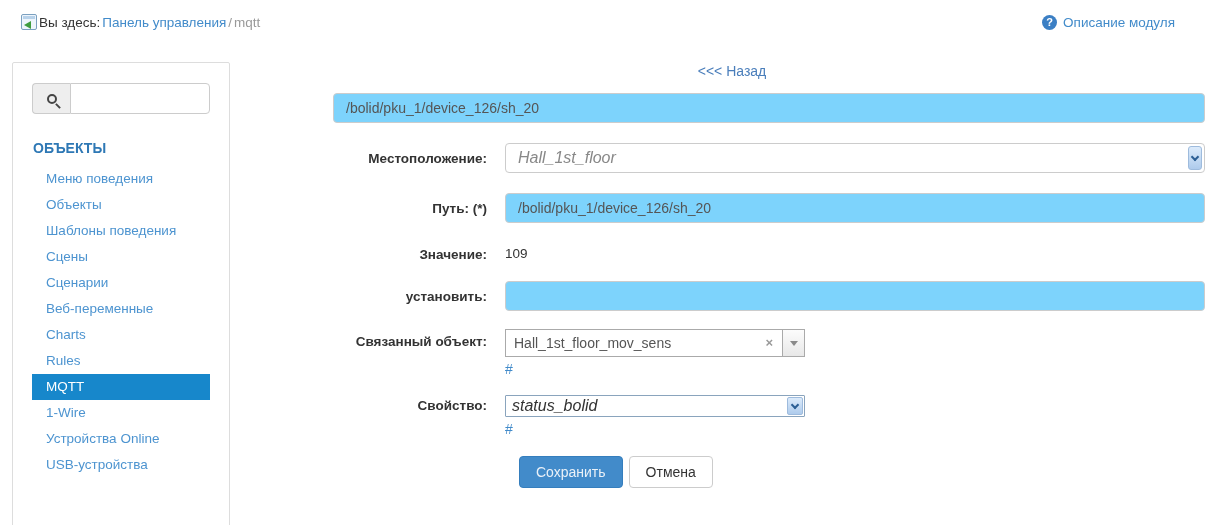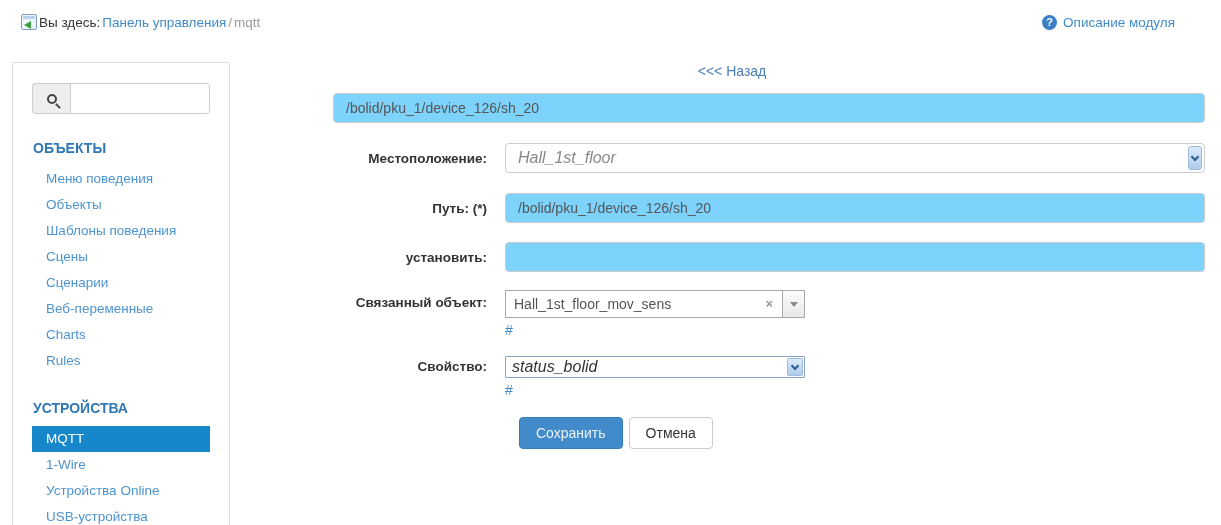--- a/index.html
+++ b/index.html
@@ -203,21 +203,20 @@
     <li class="side-item">Меню поведения</li>
     <li class="side-item">Объекты</li>
     <li class="side-item">Шаблоны поведения</li>
     <li class="side-item">Сцены</li>
     <li class="side-item">Сценарии</li>
     <li class="side-item">Веб-переменные</li>
     <li class="side-item">Charts</li>
     <li class="side-item">Rules</li>
   </ul>
 
-  <div class="side-section-title">УСТРОЙСТВА</div>
   <ul class="side-list">
     <li class="side-item active">MQTT</li>
     <li class="side-item">1-Wire</li>
     <li class="side-item">Устройства Online</li>
     <li class="side-item">USB-устройства</li>
   </ul>
 </div>
 
 <div class="main">
 
@@ -243,20 +242,26 @@
     </div>
   </div>
 
   <div class="form-row tight">
     <div class="form-label">Путь: (*)</div>
     <div class="form-ctrl">
       <input class="text-input" type="text" value="/bolid/pku_1/device_126/sh_20" style="">
     </div>
   </div>
 
+  <div class="form-row tight">
+    <div class="form-label mid">Значение:</div>
+    <div class="form-ctrl">
+      <div class="static-value">109</div>
+    </div>
+  </div>
 
   <div class="form-row" style="margin-bottom:18px;">
     <div class="form-label">установить:</div>
     <div class="form-ctrl">
       <input class="text-input" type="text" value="" style="">
     </div>
   </div>
 
   <div class="form-row pre-prop">
     <div class="form-label mid">Связанный объект:</div>

